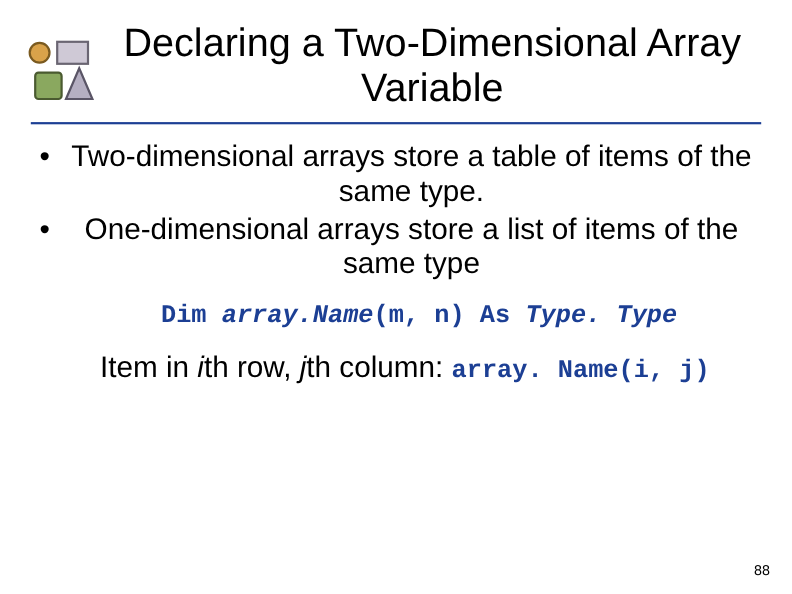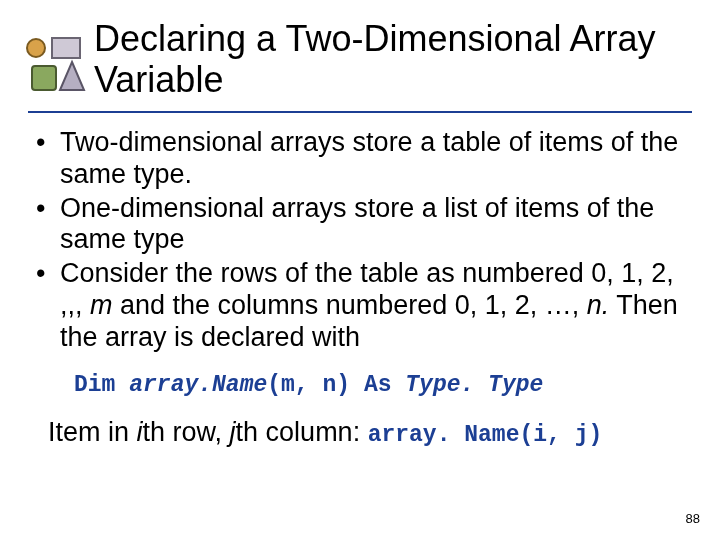--- a/index.html
+++ b/index.html
@@ -10,20 +10,21 @@
     background: #fff;
     font-family: Arial, Helvetica, sans-serif;
     color: #000;
     overflow: hidden;
   }
   .slide {
     position: relative;
     width: 720px;
     height: 540px;
     box-sizing: border-box;
+    text-align: center;
   }
   .header {
     display: flex;
     align-items: flex-start;
     padding: 18px 28px 0 22px;
   }
   .logo {
     width: 64px;
     height: 64px;
     flex: 0 0 auto;
@@ -107,23 +108,20 @@
   <div class="rule"></div>
 
   <div class="body">
     <ul class="bullets">
       <li>
         <span>Two-dimensional arrays store a table of items of the same type.</span>
       </li>
       <li>
         <span>One-dimensional arrays store a list of items of the same type</span>
       </li>
-      <li>
-        <span>Consider the rows of the table as numbered 0, 1, 2, ,,, </span><span class="ital">m</span><span> and the columns numbered 0, 1, 2, …, </span><span class="ital">n.</span><span> Then the array is declared with</span>
-      </li>
     </ul>
 
     <div class="code-line mono">
       <span>Dim </span><span class="ital">array.Name</span><span>(m, n) </span><span>As </span><span class="ital">Type. Type</span>
     </div>
 
     <div class="item-line">
       <span>Item in </span><span class="ital">i</span><span>th row, </span><span class="ital">j</span><span>th column: </span><span class="mono" style="font-size:23px;">array. Name(i, j)</span>
     </div>
   </div>

